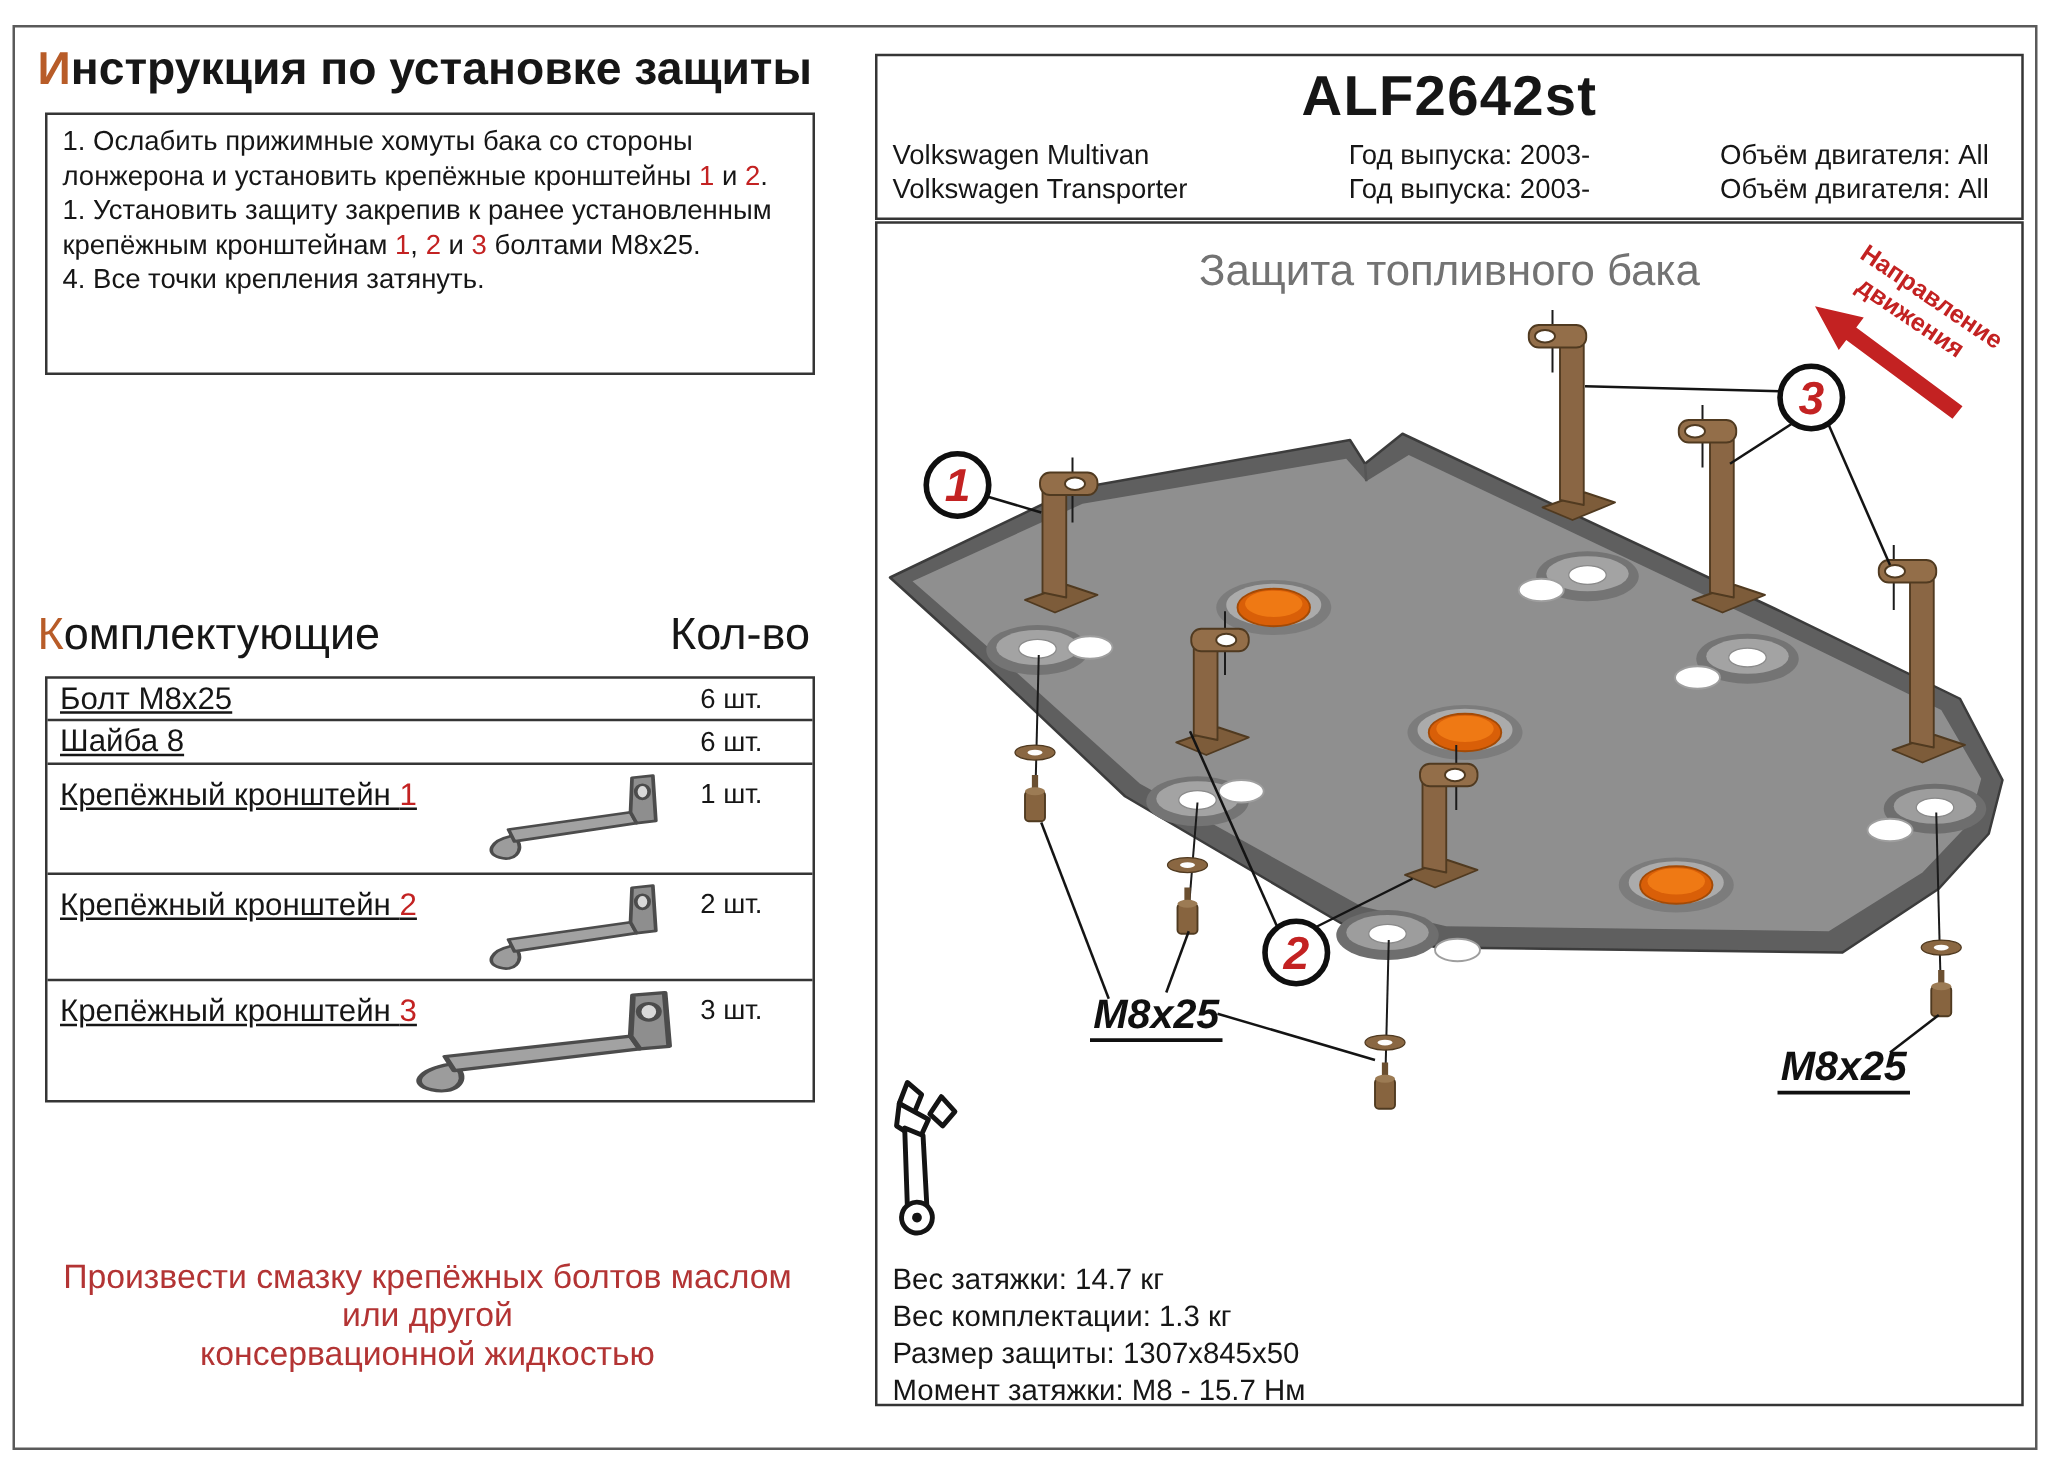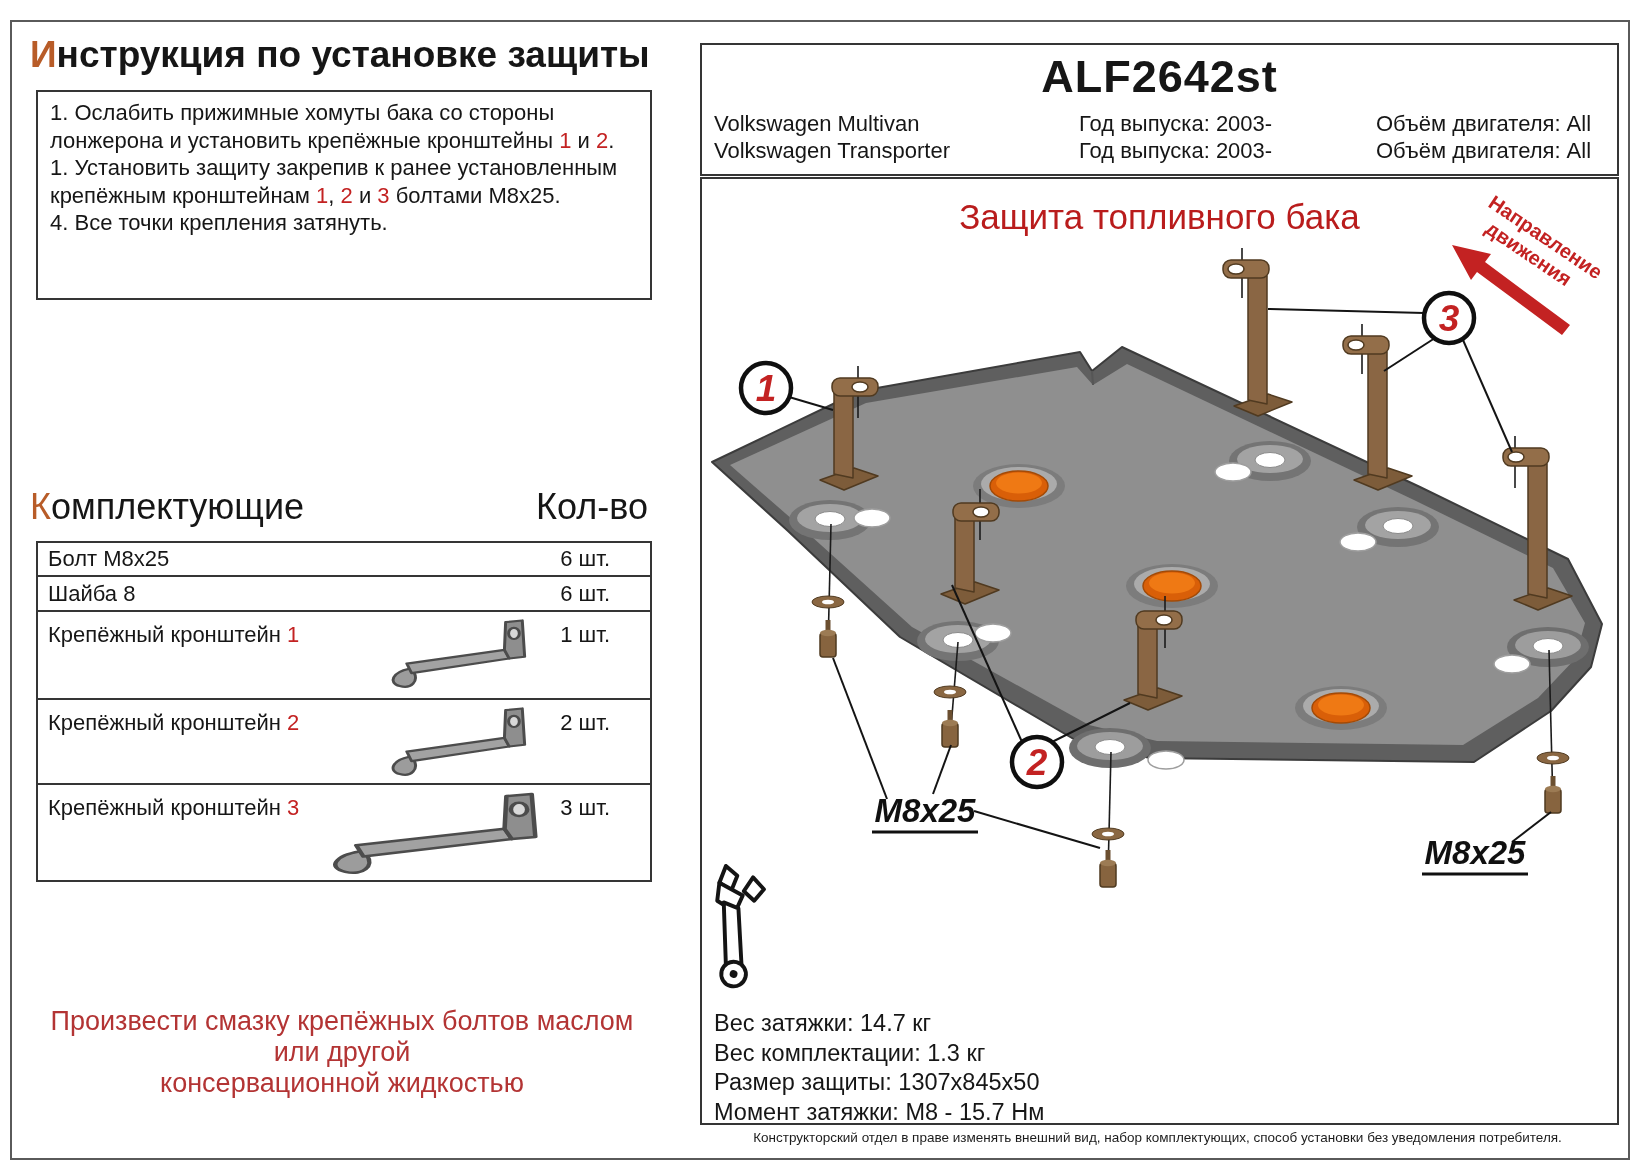--- a/index.html
+++ b/index.html
@@ -15,40 +15,40 @@
   .comp-head{position:absolute;left:30px;top:486px;width:618px;display:flex;justify-content:space-between;
              font-size:36px;font-weight:normal;}
   .comp-table{position:absolute;left:36px;top:541px;width:612px;border:2px solid #353535;}
   .c-row{position:relative;border-bottom:2px solid #353535;}
   .c-row:last-child{border-bottom:none;}
   .r0{height:32px;line-height:32px;}
   .r1{height:33px;line-height:33px;}
   .r2{height:86px;}
   .r3{height:83px;}
   .r4{height:95px;border-radius:20px;}
-  .c-name{position:absolute;left:10px;top:0;font-size:22px;}
+  .c-name{position:absolute;left:10px;top:0;font-size:25px;text-decoration:underline;}
   .r2 .c-name,.r3 .c-name,.r4 .c-name{top:10px;}
   .c-qty{position:absolute;right:40px;top:0;font-size:22px;}
   .r2 .c-qty,.r3 .c-qty,.r4 .c-qty{top:10px;}
   .c-img{position:absolute;top:5px;}
   .r2 .c-img,.r3 .c-img{left:345px;width:150px;height:76px;}
   .r4 .c-img{left:282px;width:228px;height:90px;}
   .c-img svg{width:100%;height:100%;}
   .note-red{position:absolute;left:36px;top:1006px;width:612px;text-align:center;font-size:27px;
             line-height:31px;color:#b33434;white-space:pre-line;}
   
   .part-box{position:absolute;left:700px;top:43px;width:915px;height:129px;border:2px solid #353535;}
   .part-code{position:absolute;top:6px;width:100%;text-align:center;font-size:45px;font-weight:bold;letter-spacing:1px;}
   .hdr-rows{position:absolute;left:12px;top:66px;width:890px;}
   .hdr-row{position:relative;height:27px;font-size:22px;}
   .h-model{position:absolute;left:0;}
   .h-year{position:absolute;left:365px;}
   .h-engine{position:absolute;left:662px;}
   .diagram-box{position:absolute;left:700px;top:177px;width:915px;height:944px;border:2px solid #353535;}
-  .diagram-title{position:absolute;top:18px;width:100%;text-align:center;font-size:35px;color:#b91c1c;}
+  .diagram-title{position:absolute;top:18px;width:100%;text-align:center;font-size:35px;color:#737373;}
   .draw{position:absolute;left:0;top:0;}
   .specs{position:absolute;left:12px;top:830px;font-size:23.5px;line-height:29.5px;}
   .spec-line .b{font-weight:normal;}
   .disclaimer{position:absolute;left:700px;top:1130px;width:915px;text-align:center;font-size:13.5px;color:#1c1c1c;}
 </style>
 </head>
 <body>
 
 <svg width="0" height="0" style="position:absolute">
   <defs>
@@ -351,14 +351,13 @@
     </svg>
 
     <div class="specs" id="specs">
         <div class="spec-line"><span>Вес затяжки: </span><span class="b">14.7 кг</span></div>
         <div class="spec-line"><span>Вес комплектации: </span><span class="b">1.3 кг</span></div>
         <div class="spec-line"><span>Размер защиты: </span><span class="b">1307х845х50</span></div>
         <div class="spec-line"><span>Момент затяжки:  </span><span>М8 - 15.7 Нм</span></div>
       </div>
   </div>
 
-  <div class="disclaimer">Конструкторский отдел в праве изменять внешний вид, набор комплектующих, способ установки без уведомления потребителя.</div>
 </div>
 
 </body></html>

